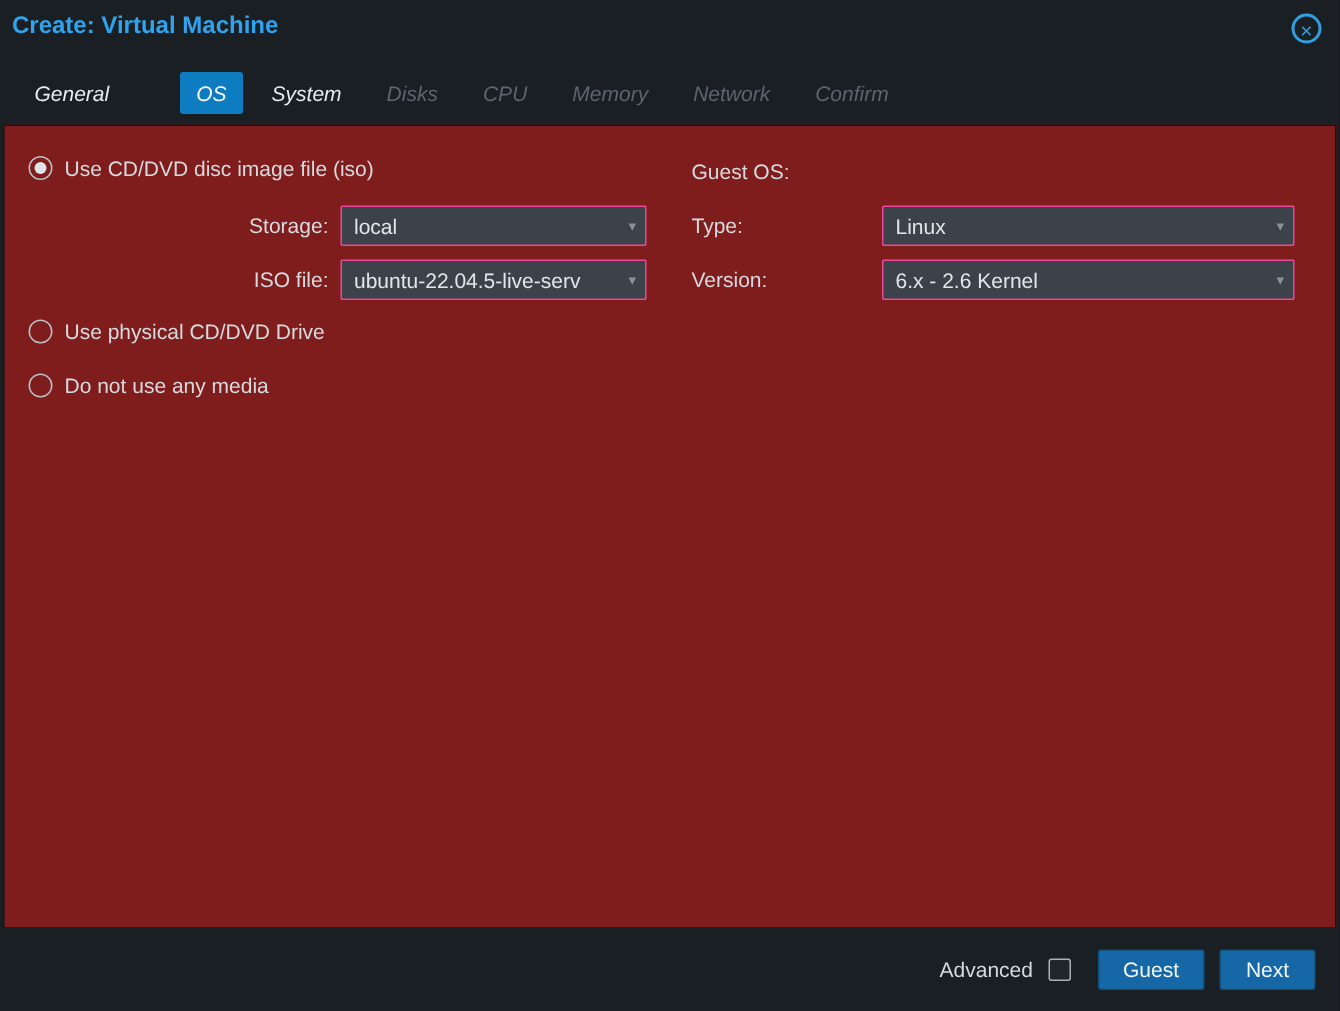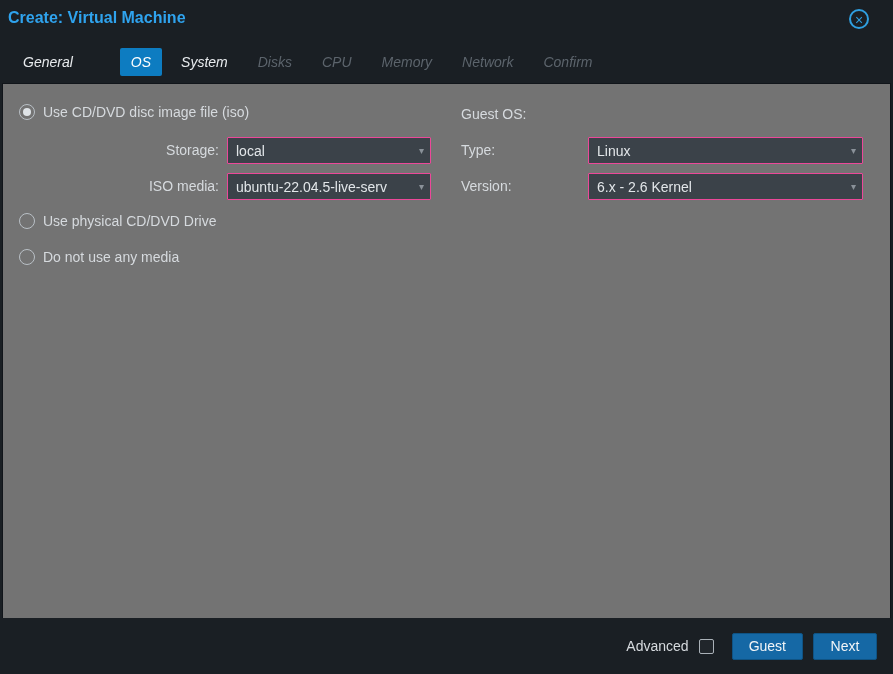--- a/index.html
+++ b/index.html
@@ -6,21 +6,21 @@
   .window{
     position:relative;
     width:893px;height:674px;
     background:#1a1f24;
     font-family:"Liberation Sans", sans-serif;
     color:#d6dade;
     overflow:hidden;
     box-sizing:border-box;
   }
   
-  .titlebar{position:absolute;top:0;left:0;right:12px;height:40px;}
+  .titlebar{position:absolute;top:0;left:0;right:0;height:40px;}
   .title{
     position:absolute;left:8px;top:9px;
     font-size:16px;font-weight:700;color:#2fa3ee;
   }
   .close-btn{
     position:absolute;right:12px;top:9px;
     width:20px;height:20px;border:2px solid #2f9fe0;border-radius:50%;
     color:#2f9fe0;font-size:14px;line-height:19px;text-align:center;
     cursor:pointer;box-sizing:border-box;
   }
@@ -31,21 +31,21 @@
   }
   .tab{
     font-size:14px;padding:6px 11px;margin-right:8px;border-radius:2px;
     color:#e8ebee;cursor:pointer;white-space:nowrap;font-style:italic;
   }
   .tab.active{background:#0d7cc1;color:#ffffff;margin-left:28px;}
   .tab.disabled{color:#5c646c;cursor:default;}
   
   .content{
     position:absolute;top:83px;left:2px;right:2px;bottom:42px;
-    background:#737373;border:1px solid #11151a;box-sizing:border-box;
+    background:#7f1d1d;border:1px solid #11151a;box-sizing:border-box;
   }
   .radio-row{
     position:absolute;display:flex;align-items:center;gap:8px;cursor:pointer;
   }
   .radio{
     width:16px;height:16px;border:1px solid #b9c0c6;border-radius:50%;
     box-sizing:border-box;background:transparent;flex:0 0 auto;position:relative;
   }
   .radio.checked::after{
     content:"";position:absolute;left:3px;top:3px;width:8px;height:8px;
@@ -113,21 +113,21 @@
       <span class="radio checked"></span>
       <span class="radio-label">Use CD/DVD disc image file (iso)</span>
     </label>
 
     <div class="form-label right" style="left:16px;top:58px;width:200px;">Storage:</div>
     <div class="field" style="left:224px;top:53px;width:204px;">
       <span class="field-value">local</span>
       <span class="chevron">▾</span>
     </div>
 
-    <div class="form-label right" style="left:16px;top:94px;width:200px;">ISO media:</div>
+    <div class="form-label right" style="left:16px;top:94px;width:200px;">ISO file:</div>
     <div class="field" style="left:224px;top:89px;width:204px;">
       <span class="field-value">ubuntu-22.04.5-live-serv</span>
       <span class="chevron">▾</span>
     </div>
 
     <label class="radio-row" style="left:16px;top:129px;">
       <span class="radio"></span>
       <span class="radio-label">Use physical CD/DVD Drive</span>
     </label>
 

